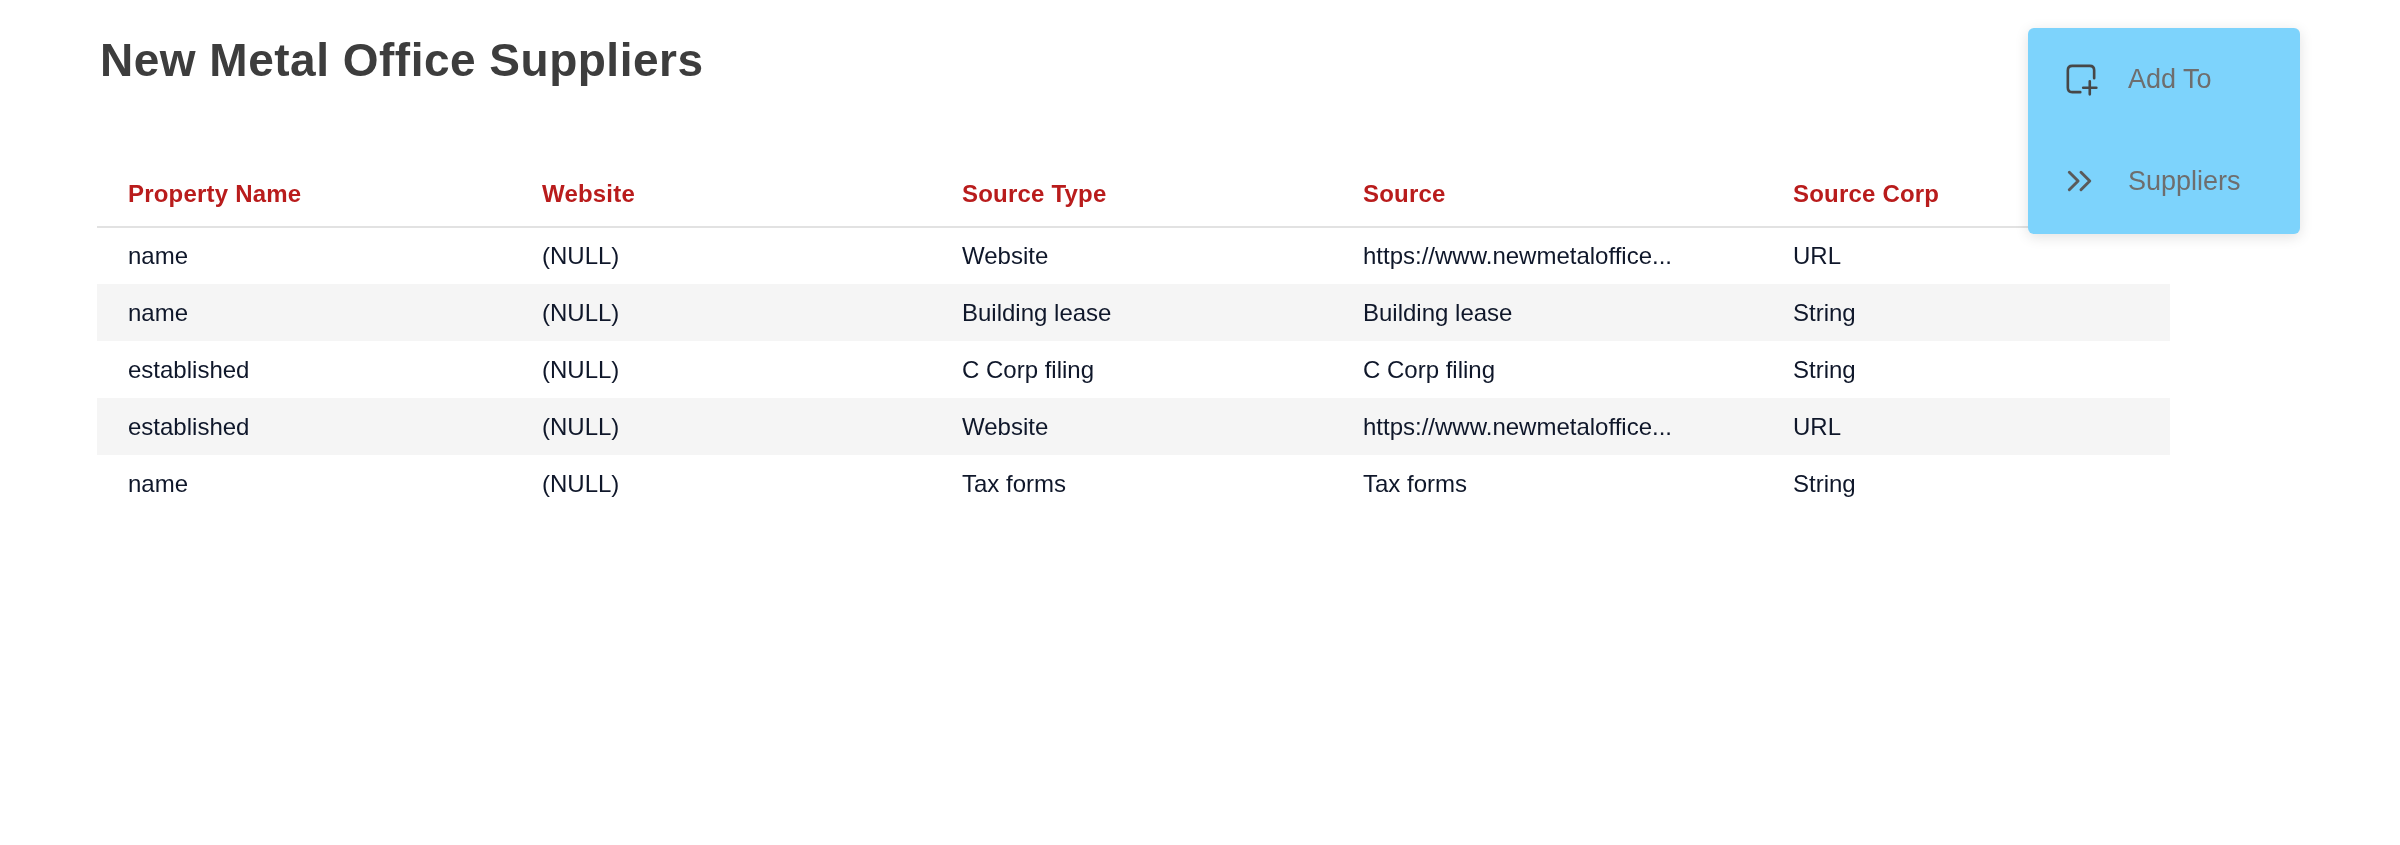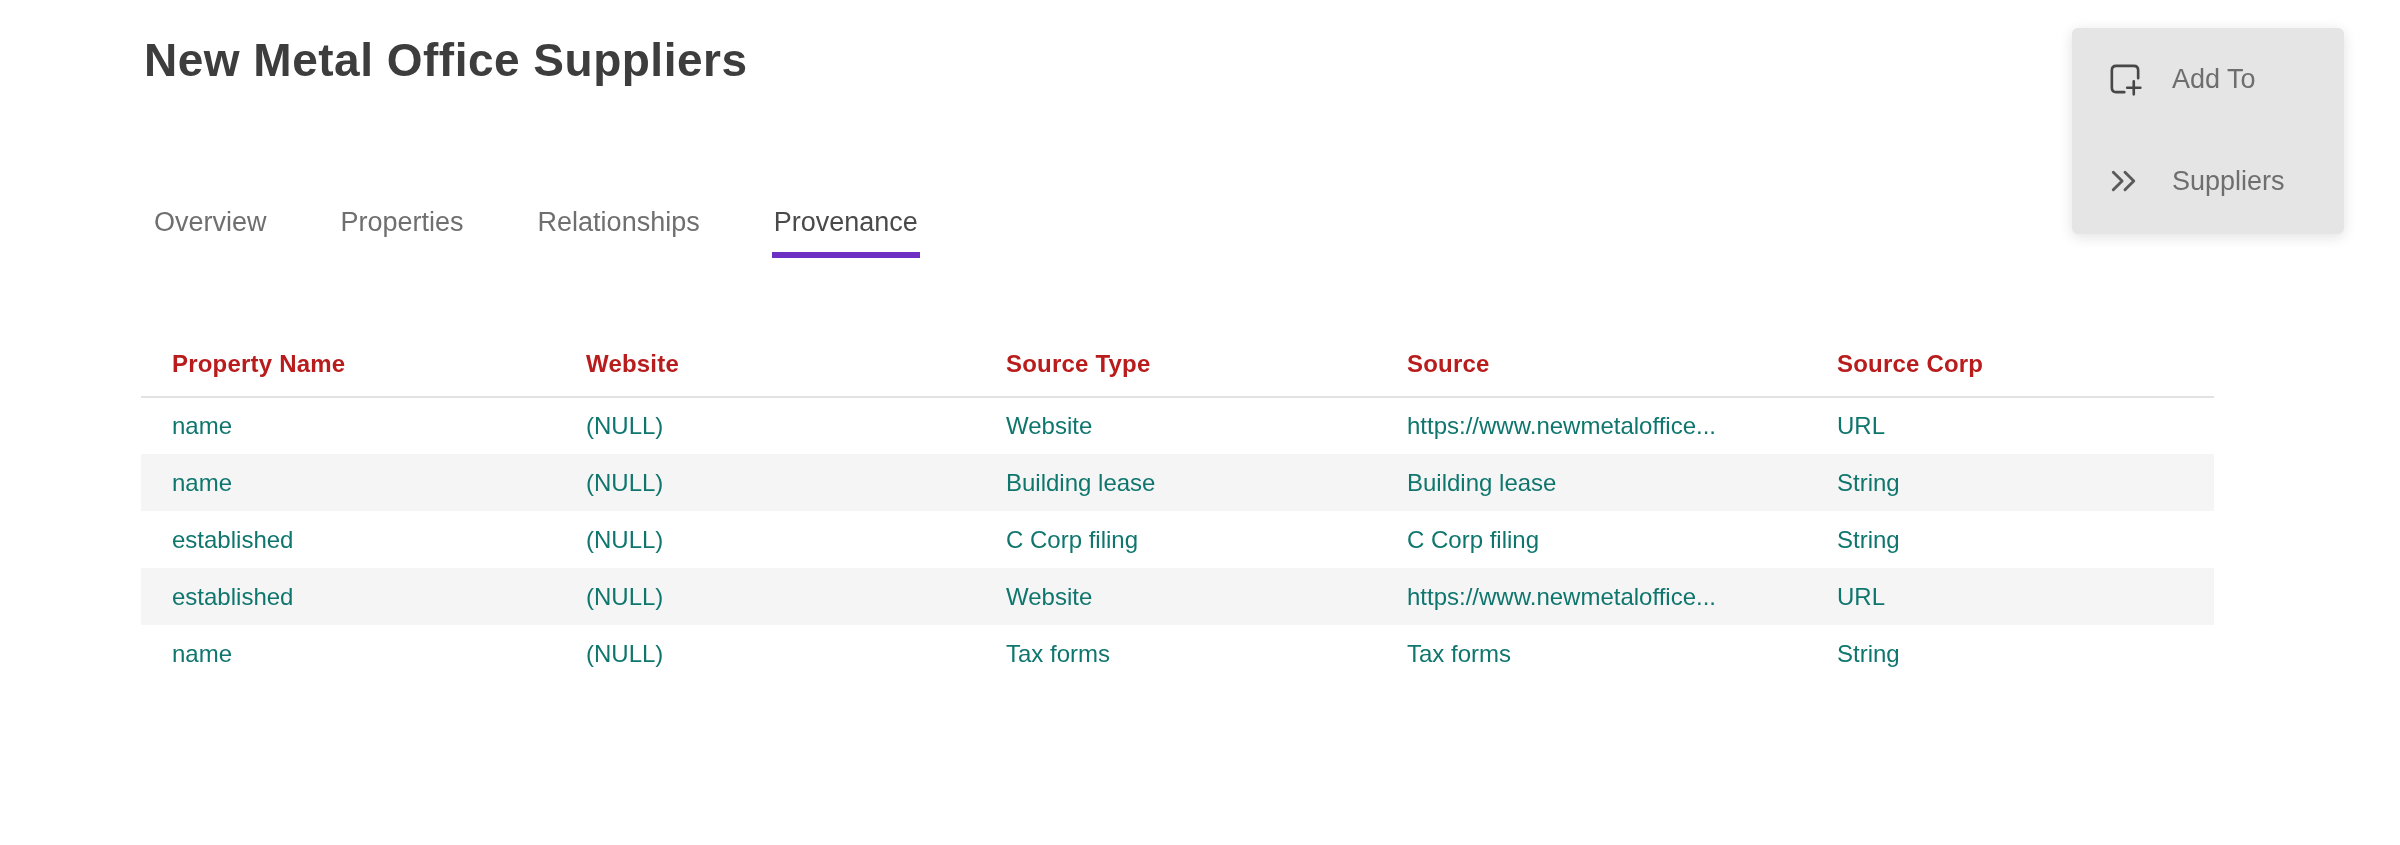--- a/index.html
+++ b/index.html
@@ -3,21 +3,21 @@
 <meta charset="utf-8">
 <style>
   * { box-sizing: border-box; margin: 0; padding: 0; }
   html, body {
     width: 2400px; height: 845px;
     background: #ffffff;
     font-family: "Liberation Sans", sans-serif;
     overflow: hidden;
     position: relative;
   }
-  .page { position: relative; width: 2316px; height: 845px; padding: 32px 0 0 100px; margin-left: 44px; }
+  .page { position: relative; width: 2316px; height: 845px; padding: 32px 0 0 100px; }
 
   
   .title {
     font-size: 46px;
     font-weight: 700;
     color: #3d3d3d;
     line-height: 56px;
     letter-spacing: 0.5px;
   }
   .entity-row {
@@ -83,37 +83,37 @@
     font-size: 24px;
     font-weight: 700;
     color: #b91c1c;
     padding: 0 10px 18px 31px;
     border-bottom: 2px solid #e2e2e2;
     vertical-align: bottom;
     letter-spacing: 0.2px;
   }
   td {
     font-size: 24px;
-    color: #0f766e;
+    color: #0f172a;
     height: 57px;
     padding: 0 10px 0 31px;
     vertical-align: middle;
     white-space: nowrap;
     overflow: hidden;
   }
   tbody tr:nth-child(even) { background: #f5f5f5; }
 
   
   .action-panel {
     position: absolute;
     top: 28px;
     right: 16px;
     width: 272px;
     height: 206px;
-    background: #e5e5e5;
+    background: #7dd3fc;
     border-radius: 6px;
     box-shadow: 0 3px 14px rgba(0,0,0,0.12);
     padding: 32px 0 0 34px;
   }
   .panel-btn {
     display: flex;
     align-items: center;
     gap: 28px;
     background: none;
     border: none;
@@ -127,26 +127,20 @@
   .panel-icon { width: 38px; height: 38px; display: block; flex: 0 0 auto; }
 </style>
 </head>
 <body>
 
 <div class="page">
 
   <h1 class="title">New Metal Office Suppliers</h1>
 
 
-  <nav class="tabs">
-    <button class="tab">Overview</button>
-    <button class="tab">Properties</button>
-    <button class="tab">Relationships</button>
-    <button class="tab active">Provenance</button>
-  </nav>
 
   <div class="table-wrap">
     <table>
       <colgroup>
           <col class="c1">
           <col class="c2">
           <col class="c3">
           <col class="c4">
           <col class="c5">
         </colgroup>

